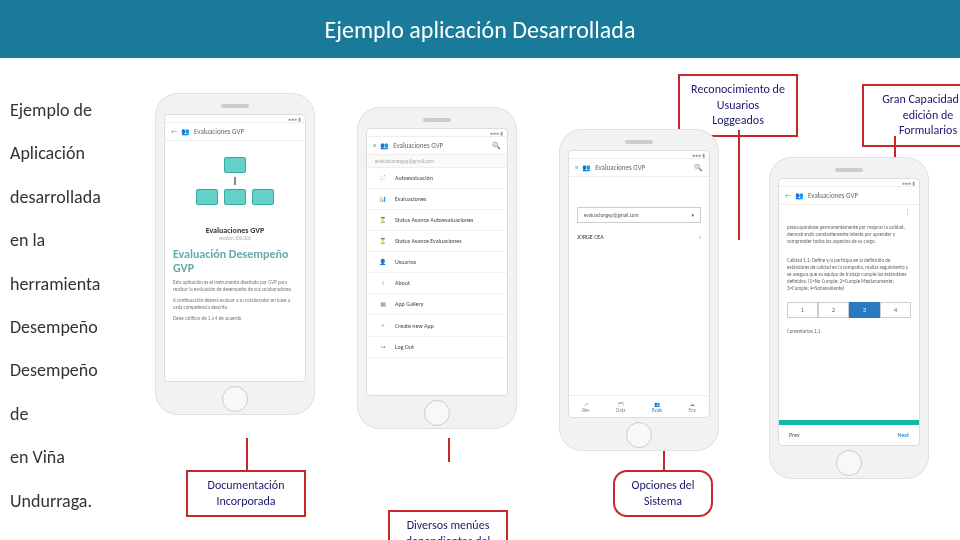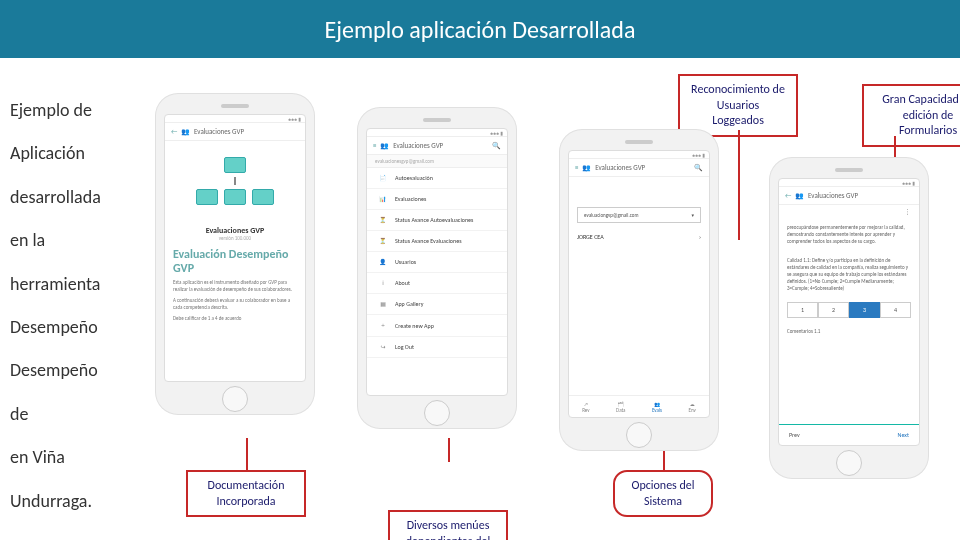--- a/index.html
+++ b/index.html
@@ -112,21 +112,21 @@
   .username { padding:4px 8px; font-size:6px; color:#333;}
 
   .bottombar { position:absolute; bottom:0; left:0; right:0; height:22px; border-top:1px solid #eee; display:flex; justify-content:space-around; align-items:center; font-size:5px; color:#888;}
   .bottombar div { text-align:center; }
   .bottombar .active { color:#2a7ac0;}
 
   .p4body { font-size:5px; color:#666; padding:6px 8px; line-height:1.4;}
   .ratebar { display:flex; gap:0; margin:4px 8px;}
   .ratebar div { flex:1; border:1px solid #ccc; text-align:center; font-size:6px; padding:3px 0; color:#555;}
   .ratebar .sel { background:#2a7ac0; color:#fff; border-color:#2a7ac0;}
-  .navrow { display:flex; justify-content:space-between; padding:6px 10px; border-top:1px solid #14b8a6; font-size:6px; position:absolute; bottom:0; left:0; right:0;}
+  .navrow { display:flex; justify-content:space-between; padding:6px 10px; border-top:5px solid #14b8a6; font-size:6px; position:absolute; bottom:0; left:0; right:0;}
   .navrow .nx { color:#2a7ac0;}
   .p4dots { text-align:right; padding:2px 8px; color:#888;}
 </style>
 </head>
 <body>
 
 <div class="title-bar">Ejemplo aplicación Desarrollada</div>
 
 <div class="left-text">
   <div>Ejemplo de</div>

